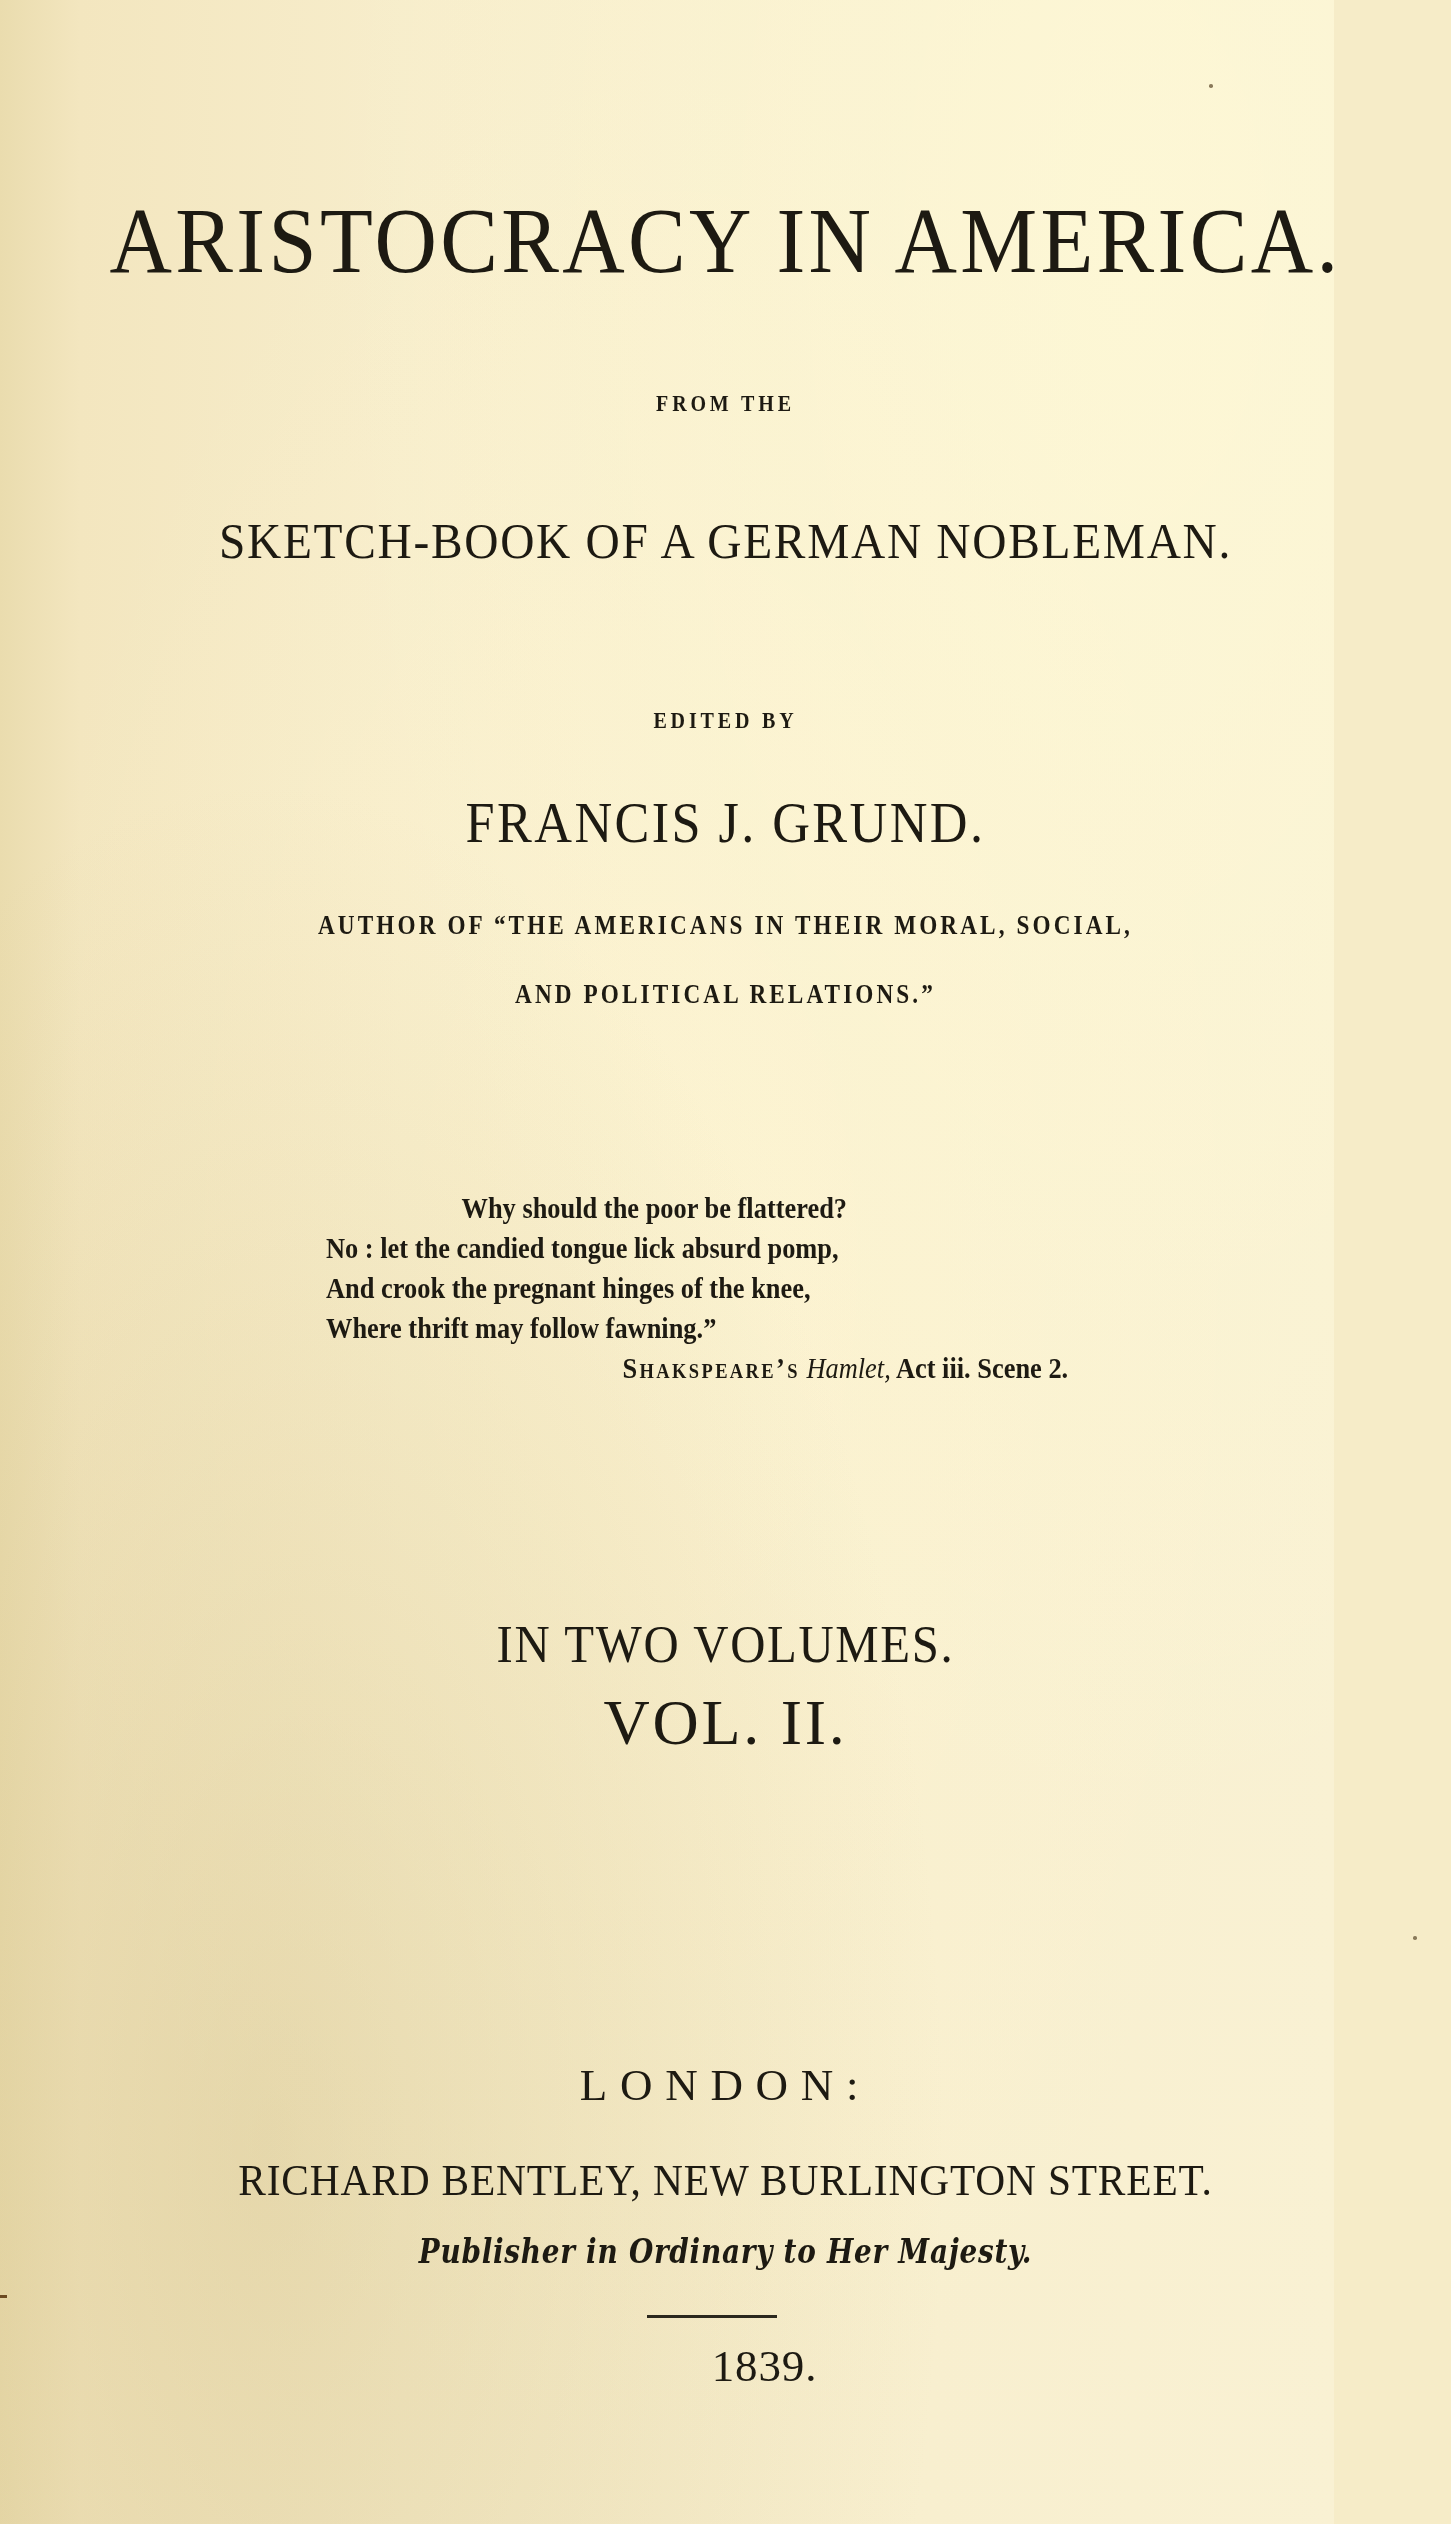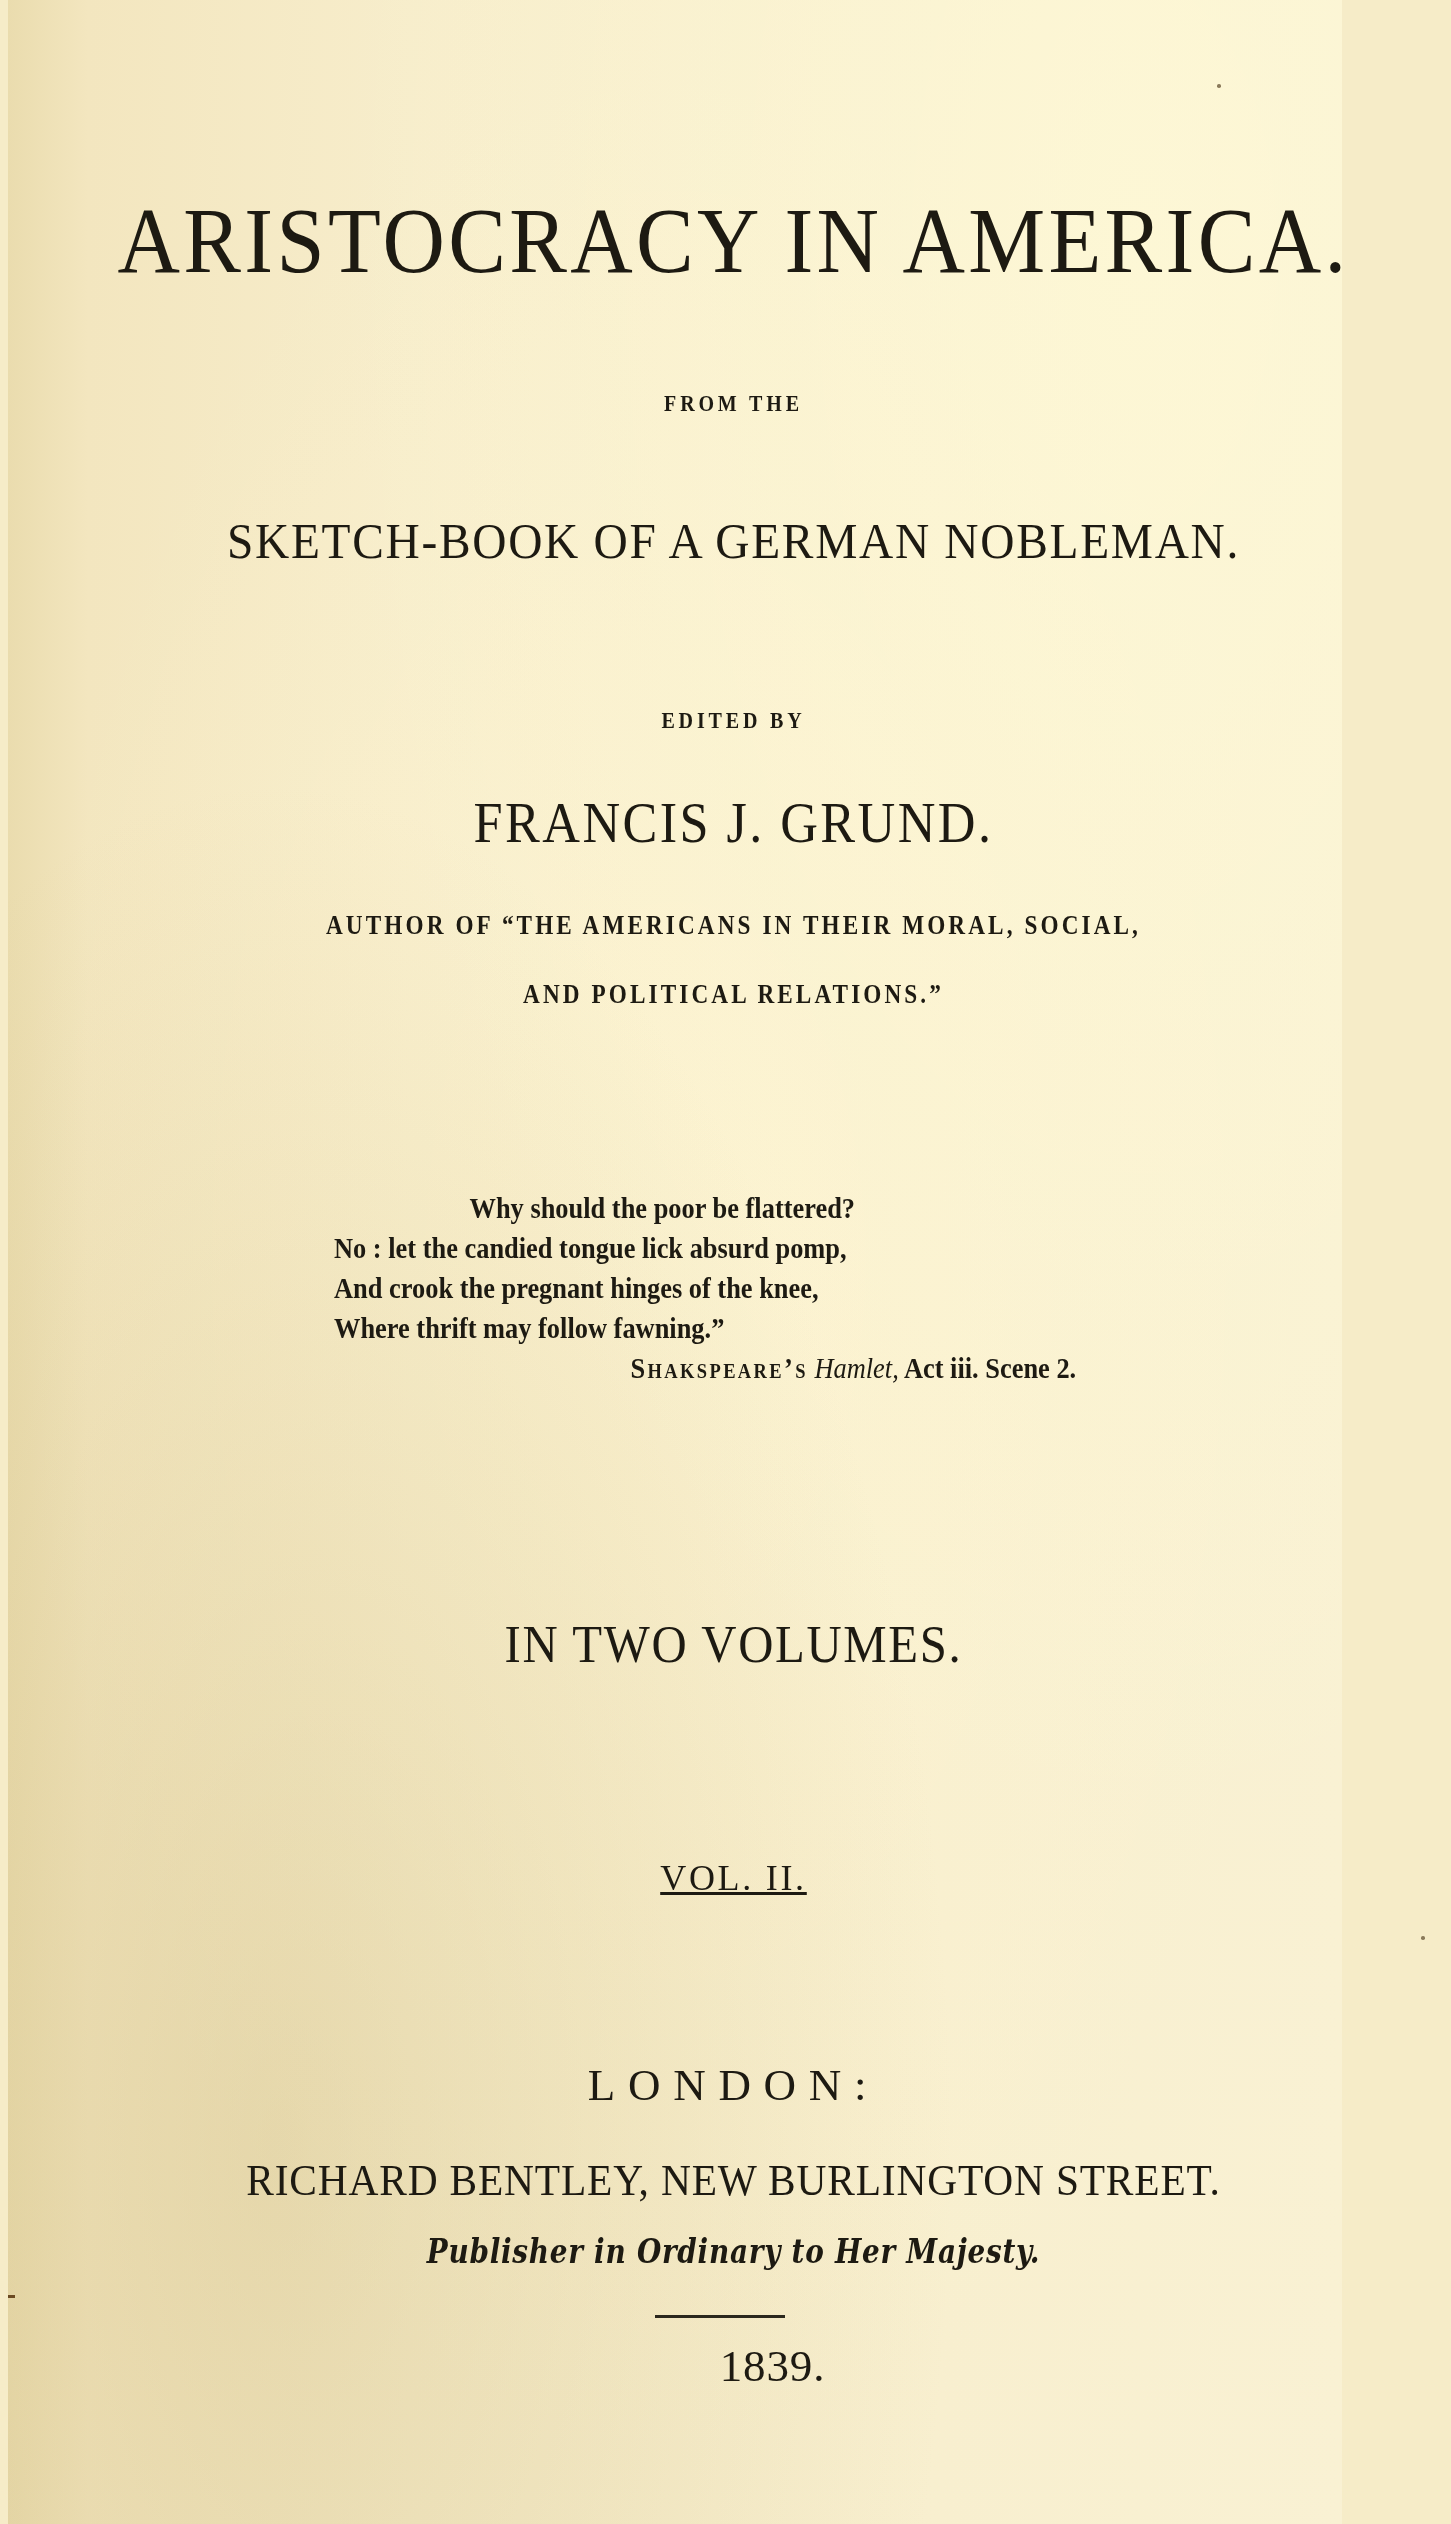--- a/index.html
+++ b/index.html
@@ -16,21 +16,20 @@
       position: relative;
       width: 1334px;
       height: 2525px;
       background:
         radial-gradient(ellipse at 20% 85%, rgba(200,180,120,0.35), rgba(0,0,0,0) 45%),
         radial-gradient(ellipse at 85% 10%, rgba(255,250,215,0.7), rgba(0,0,0,0) 50%),
         radial-gradient(ellipse at 50% 50%, rgba(255,245,210,0.5), rgba(0,0,0,0) 70%),
         linear-gradient(90deg, #eadcae 0%, #f3e6bf 6%, #f7edcb 30%, #f8efcf 70%, #f9f1d3 100%);
       color: #1d1a12;
       font-family: "Liberation Serif", "DejaVu Serif", serif;
-      margin-left: 8px;
     }
     .line {
       position: absolute;
       left: 0;
       width: 1451px;
       text-align: center;
       white-space: nowrap;
     }
     .title {
       top: 186px;
@@ -104,24 +103,23 @@
     .italic { font-style: italic; font-weight: normal; }
 
     .volumes {
       top: 1614px;
       font-size: 53px;
       letter-spacing: 1.8px;
       transform: scaleX(0.92);
       transform-origin: center;
     }
     .vol {
-      top: 1857px;
-      font-size: 36px;
+      top: 1686px;
+      font-size: 64px;
       letter-spacing: 2.7px;
-      text-decoration: underline;
     }
     .london {
       top: 2059px;
       font-size: 45px;
       letter-spacing: 12.7px;
     }
     .publisher {
       top: 2154px;
       font-size: 45px;
       letter-spacing: 0.9px;

